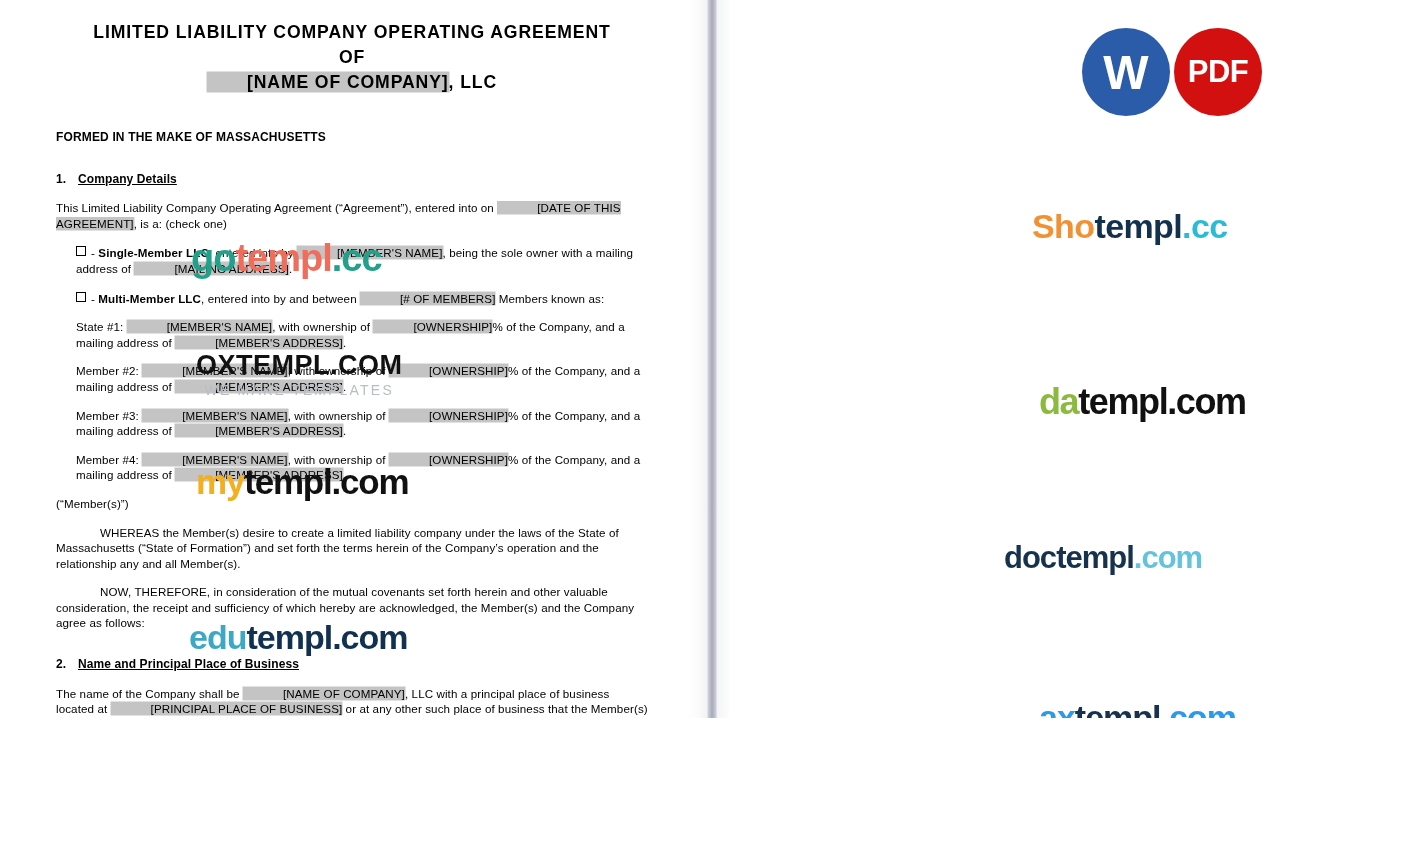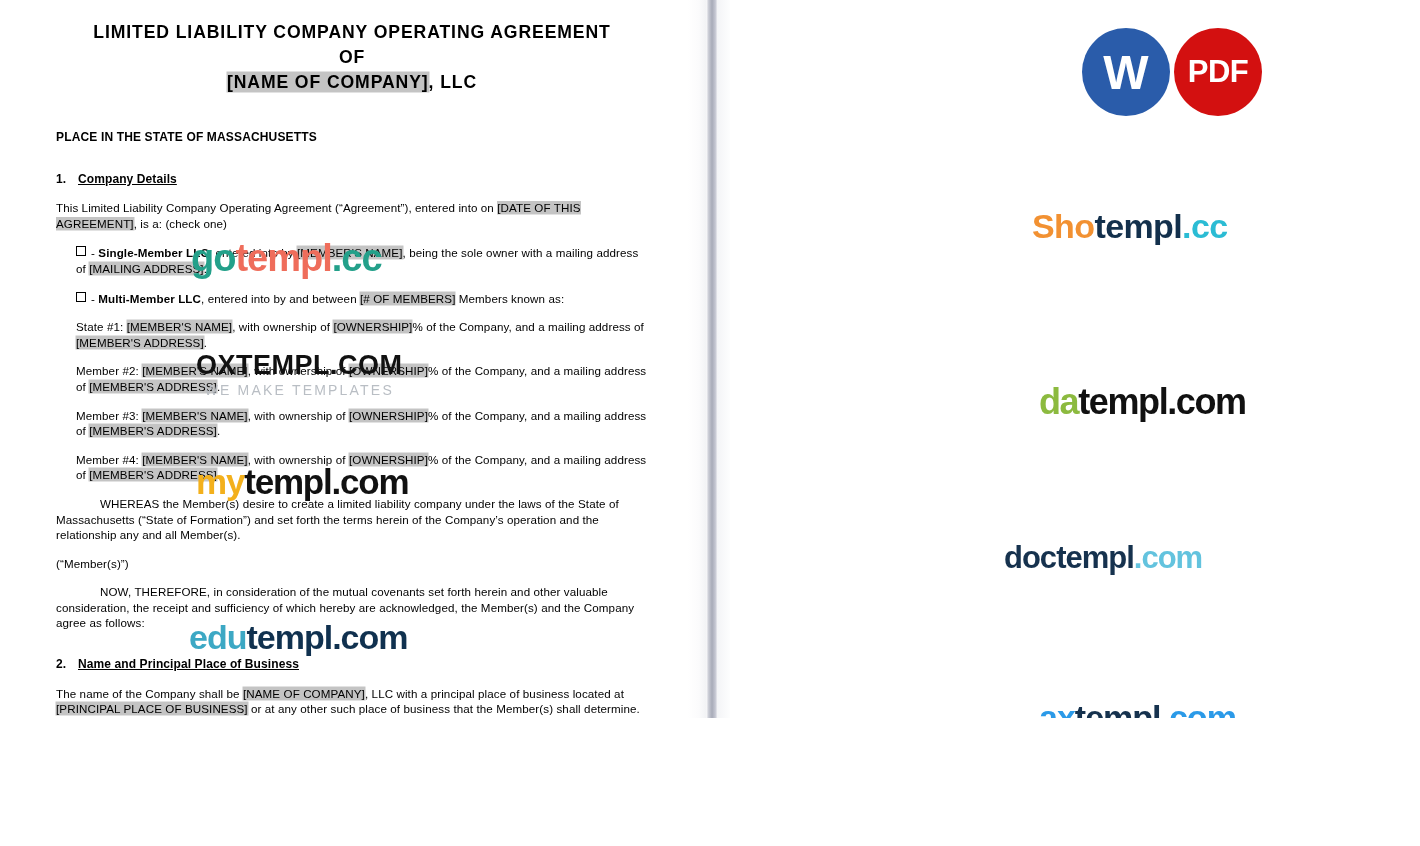--- a/index.html
+++ b/index.html
@@ -106,20 +106,21 @@
   }
 
   .member-line { margin: 13px 0 0 0; padding-left: 20px; }
 
   b { font-weight: bold; }
 
   
   .fld {
     background: #c4c4c4;
     box-shadow: 0 0 0 0.5px #c4c4c4;
+    padding-left: 40px;
   }
 
   
   .wm {
     position: absolute;
     font-weight: bold;
     white-space: nowrap;
     pointer-events: none;
     line-height: 1;
   }
@@ -197,44 +198,44 @@
 
   <div class="page page-left">
     <div class="doc doc-left">
 
       <h1 class="title">
         <span>LIMITED LIABILITY COMPANY OPERATING AGREEMENT</span>
         <span class="line2">OF</span>
         <span class="line3"><span class="fld">[NAME OF COMPANY]</span><span>, LLC</span></span>
       </h1>
 
-      <div class="formed">PLACE IN THE STATE OF MASSACHUSETTS</div>
+      <div class="formed">FORMED IN THE MAKE OF MASSACHUSETTS</div>
 
       <div class="sec-head">
         <span class="num">1.</span>
         <span class="txt">Company Details</span>
       </div>
 
       <p class="para"><span>This Limited Liability Company Operating Agreement (“Agreement”), entered into on </span><span class="fld">[DATE OF THIS AGREEMENT]</span><span>, is a: (check one)</span></p>
 
       <p class="chk-line"><span class="chkbox"></span><span>- </span><b>Single-Member LLC</b><span>, entered into by </span><span class="fld">[MEMBER'S NAME]</span><span>, being the sole owner with a mailing address of </span><span class="fld">[MAILING ADDRESS]</span><span>.</span></p>
 
       <p class="chk-line"><span class="chkbox"></span><span>- </span><b>Multi-Member LLC</b><span>, entered into by and between </span><span class="fld">[# OF MEMBERS]</span><span> Members known as:</span></p>
 
       <p class="member-line"><span>State #1: </span><span class="fld">[MEMBER'S NAME]</span><span>, with ownership of </span><span class="fld">[OWNERSHIP]</span><span>% of the Company, and a mailing address of </span><span class="fld">[MEMBER'S ADDRESS]</span><span>.</span></p>
 
       <p class="member-line"><span>Member #2: </span><span class="fld">[MEMBER'S NAME]</span><span>, with ownership of </span><span class="fld">[OWNERSHIP]</span><span>% of the Company, and a mailing address of </span><span class="fld">[MEMBER'S ADDRESS]</span><span>.</span></p>
 
       <p class="member-line"><span>Member #3: </span><span class="fld">[MEMBER'S NAME]</span><span>, with ownership of </span><span class="fld">[OWNERSHIP]</span><span>% of the Company, and a mailing address of </span><span class="fld">[MEMBER'S ADDRESS]</span><span>.</span></p>
 
       <p class="member-line"><span>Member #4: </span><span class="fld">[MEMBER'S NAME]</span><span>, with ownership of </span><span class="fld">[OWNERSHIP]</span><span>% of the Company, and a mailing address of </span><span class="fld">[MEMBER'S ADDRESS]</span><span>.</span></p>
 
+      <p class="para">(“Member(s)”)</p>
+
       <p class="para indent">WHEREAS  the Member(s) desire to create a limited liability company under the laws of the State of Massachusetts (“State of Formation”) and set forth the terms herein of the Company’s operation and the relationship any and all Member(s).</p>
-
-      <p class="para">(“Member(s)”)</p>
 
       <p class="para indent">NOW, THEREFORE,  in consideration of the mutual covenants set forth herein and other valuable consideration, the receipt and sufficiency of which hereby are acknowledged, the Member(s) and the Company agree as follows:</p>
 
       <div class="sec-head">
         <span class="num">2.</span>
         <span class="txt">Name and Principal Place of Business</span>
       </div>
 
       <p class="para"><span>The name of the Company shall be </span><span class="fld">[NAME OF COMPANY]</span><span>, LLC with a principal place of business located at </span><span class="fld">[PRINCIPAL PLACE OF BUSINESS]</span><span> or at any other such place of business that the Member(s) shall determine.</span></p>
 

